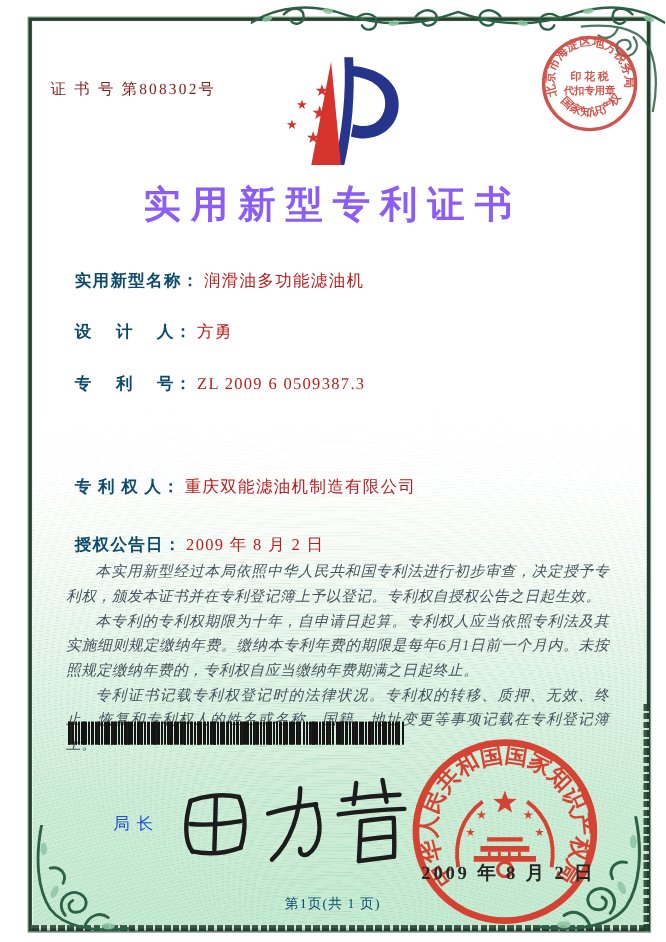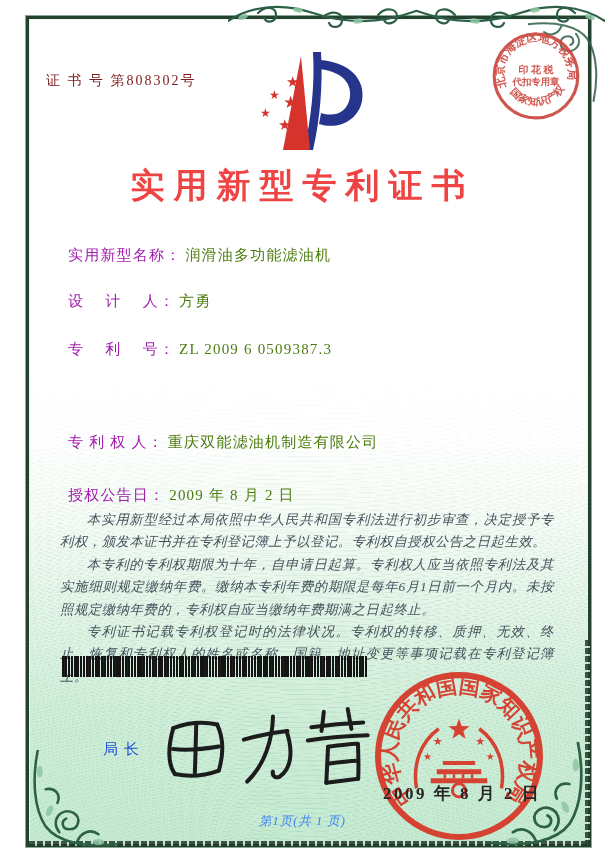--- a/index.html
+++ b/index.html
@@ -18,25 +18,25 @@
     -webkit-mask-image:linear-gradient(180deg,transparent 0%,transparent 42%,#000 68%);
             mask-image:linear-gradient(180deg,transparent 0%,transparent 42%,#000 68%);}
   .frame-dash-bottom{position:absolute;left:29px;right:17px;bottom:10px;height:5px;z-index:2;
     background:repeating-linear-gradient(90deg,#203a2a 0 6px,#cfe8d6 6px 8px);opacity:.85;}
   .frame-dash-right{position:absolute;right:15px;top:640px;bottom:10px;width:5px;z-index:2;
     background:repeating-linear-gradient(180deg,#203a2a 0 6px,#cfe8d6 6px 8px);opacity:.85;}
 
   .cert-no{position:absolute;left:46px;top:72px;font-size:14px;color:#7f1d1d;
            letter-spacing:2px;white-space:nowrap;}
   .title{position:absolute;left:0;right:0;top:163px;text-align:center;font-size:34px;
-         font-weight:bold;color:#ef4444;letter-spacing:9px;}
+         font-weight:bold;color:#8b5cf6;letter-spacing:9px;}
   .field-row{position:absolute;left:68px;font-size:15px;color:#42505b;white-space:nowrap;
              letter-spacing:1.2px;}
-  .field-row .lab{color:#a21caf;}
-  .field-row .val{color:#4d7c0f;margin-left:4px;text-align:center;}
+  .field-row .lab{color:#0c4a6e;font-weight:bold;}
+  .field-row .val{color:#b91c1c;margin-left:4px;text-align:center;}
 
   .paras{position:absolute;left:60px;width:494px;top:509px;font-size:13.4px;
          line-height:22.4px;color:#45525c;text-align:justify;font-style:italic;
          letter-spacing:.5px;}
   .paras p{margin:0;text-indent:2em;}
 
   .barcode{position:absolute;left:62px;top:656px;width:306px;height:21px;
     background:
       repeating-linear-gradient(90deg,#141414 0 2px,rgba(0,0,0,0) 2px 3px),
       repeating-linear-gradient(90deg,#141414 0 1px,rgba(0,0,0,0) 1px 7px),
@@ -46,21 +46,21 @@
   .director{position:absolute;left:103px;top:740px;font-size:15px;color:#1d4ed8;
             letter-spacing:6px;z-index:4;}
   .signature-svg{position:absolute;left:152px;top:699px;width:220px;height:95px;
                  transform:rotate(-2deg);z-index:4;}
 
   .stamp-svg{position:absolute;left:490px;top:30px;width:92px;height:92px;opacity:.93;z-index:5;}
   .seal-svg{position:absolute;left:370px;top:667px;width:178px;height:178px;z-index:4;opacity:.95;}
   .date{position:absolute;left:383px;top:782px;font-size:17px;font-weight:bold;color:#262626;
         letter-spacing:2.5px;z-index:6;}
   .footer{position:absolute;left:0;right:0;top:813px;text-align:center;font-size:12.5px;
-          color:#3b82f6;z-index:4;letter-spacing:1px;font-style:italic;}
+          color:#0c4a6e;z-index:4;letter-spacing:1px;}
 
   .logo-svg{position:absolute;left:243px;top:50px;width:130px;height:103px;z-index:3;}
   .band-svg{position:absolute;left:228px;top:1px;width:377px;height:28px;z-index:1;}
   .corner-bl{position:absolute;left:30px;top:750px;width:88px;height:98px;z-index:3;}
   .corner-br{position:absolute;left:490px;top:742px;width:98px;height:105px;z-index:3;}
   .corner-tr{position:absolute;left:528px;top:20px;width:72px;height:82px;z-index:1;opacity:.85;}
 </style>
 </head>
 <body>
 

